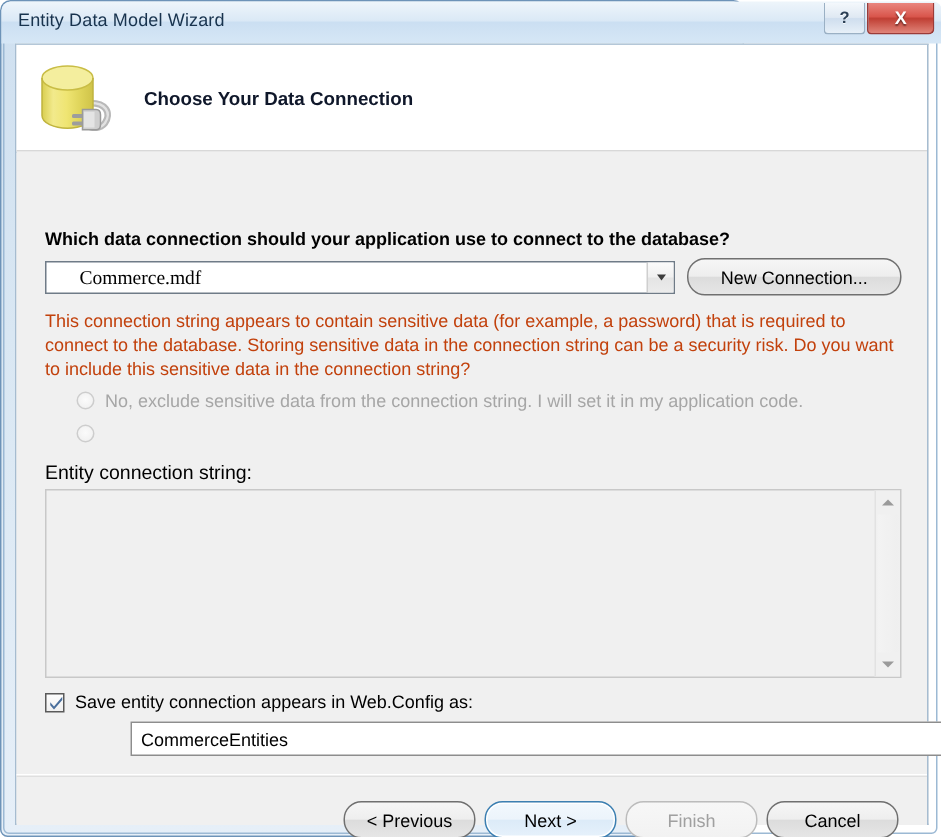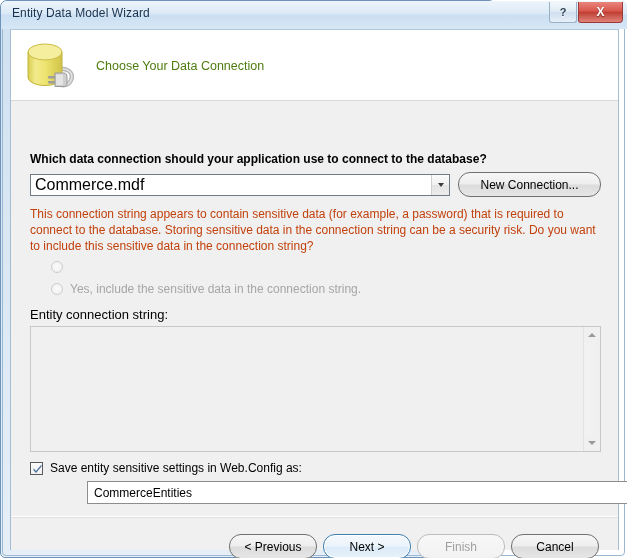--- a/index.html
+++ b/index.html
@@ -105,22 +105,22 @@
   }
   .header-icon {
     position: absolute;
     left: 9px; top: 6px;
     width: 64px; height: 58px;
   }
   .header-title {
     position: absolute;
     left: 85px; top: 29px;
     font-size: 12.5px;
-    font-weight: normal;
-    color: #4d7c0f;
+    font-weight: bold;
+    color: #0f172a;
   }
 
   
   .body-area {
     position: absolute;
     left: 0; top: 72px;
     width: 607px; height: 448px;
     background: #f0f0f0;
   }
 
@@ -137,26 +137,27 @@
     position: absolute;
     left: 19px; top: 72px;
     width: 420px; height: 22px;
     box-sizing: border-box;
     background: #ffffff;
     border: 1px solid #6f7b87;
     display: flex;
     align-items: center;
   }
   .combo-value {
-    font-size: 16px;
+    font-size: 13px;
     color: #000000;
-    padding-left: 4px;
+    padding-left: 22px;
     flex: 1;
     white-space: nowrap;
     overflow: hidden;
+    font-family: Liberation Serif, serif;
   }
   .combo-arrow-box {
     width: 17px; height: 20px;
     border-left: 1px solid #cfcfcf;
     background: linear-gradient(to bottom, #fbfbfb 0%, #f0f0f0 48%, #e4e4e4 52%, #ececec 100%);
     display: flex; align-items: center; justify-content: center;
   }
   .arrow-down {
     width: 0; height: 0;
     border-left: 3.5px solid transparent;
@@ -399,24 +400,24 @@
           <div class="arrow-down"></div>
         </div>
       </div>
 
       <div class="btn btn-new-conn">New Connection...</div>
 
       <div class="note">This connection string appears to contain sensitive data (for example, a password) that is required to connect to the database. Storing sensitive data in the connection string can be a security risk. Do you want to include this sensitive data in the connection string?</div>
 
       <div class="radio-row radio-1">
         <span class="radio-circle"></span>
+        <span class="radio-label">No, exclude sensitive data from the connection string. I will set it in my application code.</span>
       </div>
       <div class="radio-row radio-2">
         <span class="radio-circle"></span>
-        <span class="radio-label">Yes, include the sensitive data in the connection string.</span>
       </div>
 
       <div class="ecs-label">Entity connection string:</div>
       <div class="ecs-box">
         <div class="ecs-text"></div>
         <div class="scrollbar">
           <div class="sb-btn">
               <div class="sb-up"></div>
             </div>
           <div class="sb-track"></div>
@@ -425,21 +426,21 @@
             </div>
         </div>
       </div>
 
       <div class="check-row">
         <span class="checkbox">
           <svg width="11" height="11" viewBox="0 0 11 11">
             <path d="M1.5 5.2 L4 8 L9.5 1.5 L9.5 3.6 L4 10 L1.5 7.2 Z" fill="#4a6f9c"></path>
           </svg>
         </span>
-        <span class="check-label">Save entity sensitive settings in Web.Config as:</span>
+        <span class="check-label">Save entity connection appears in Web.Config as:</span>
       </div>
 
       <div class="name-input">
         <span>CommerceEntities</span>
       </div>
 
       <div class="footer-sep"></div>
 
       <div class="footer-buttons">
         <div class="btn">&lt; Previous</div>

